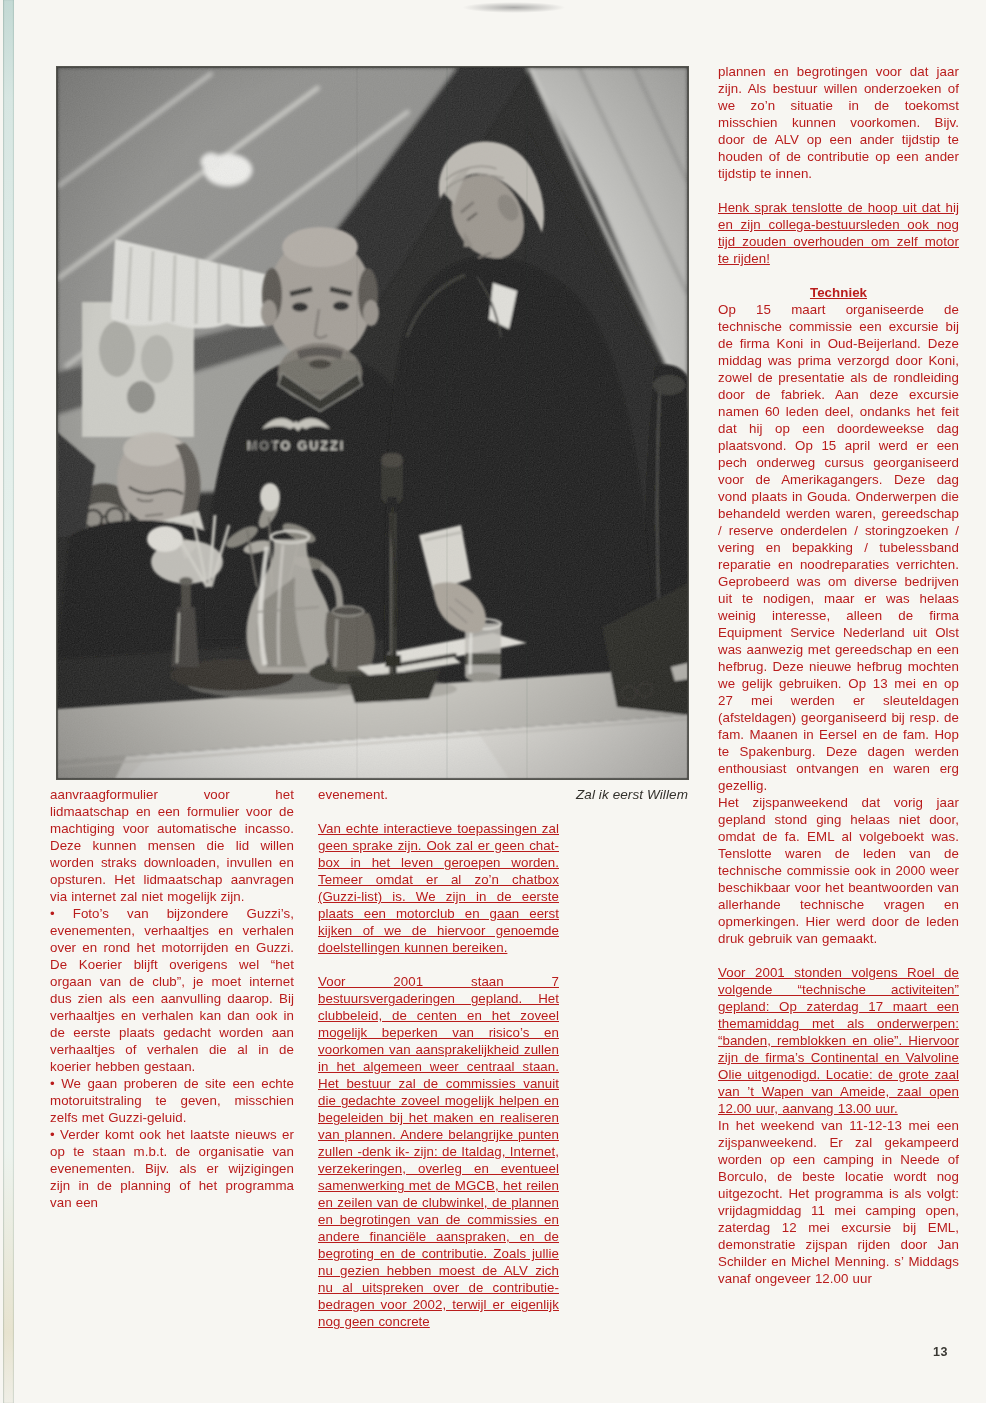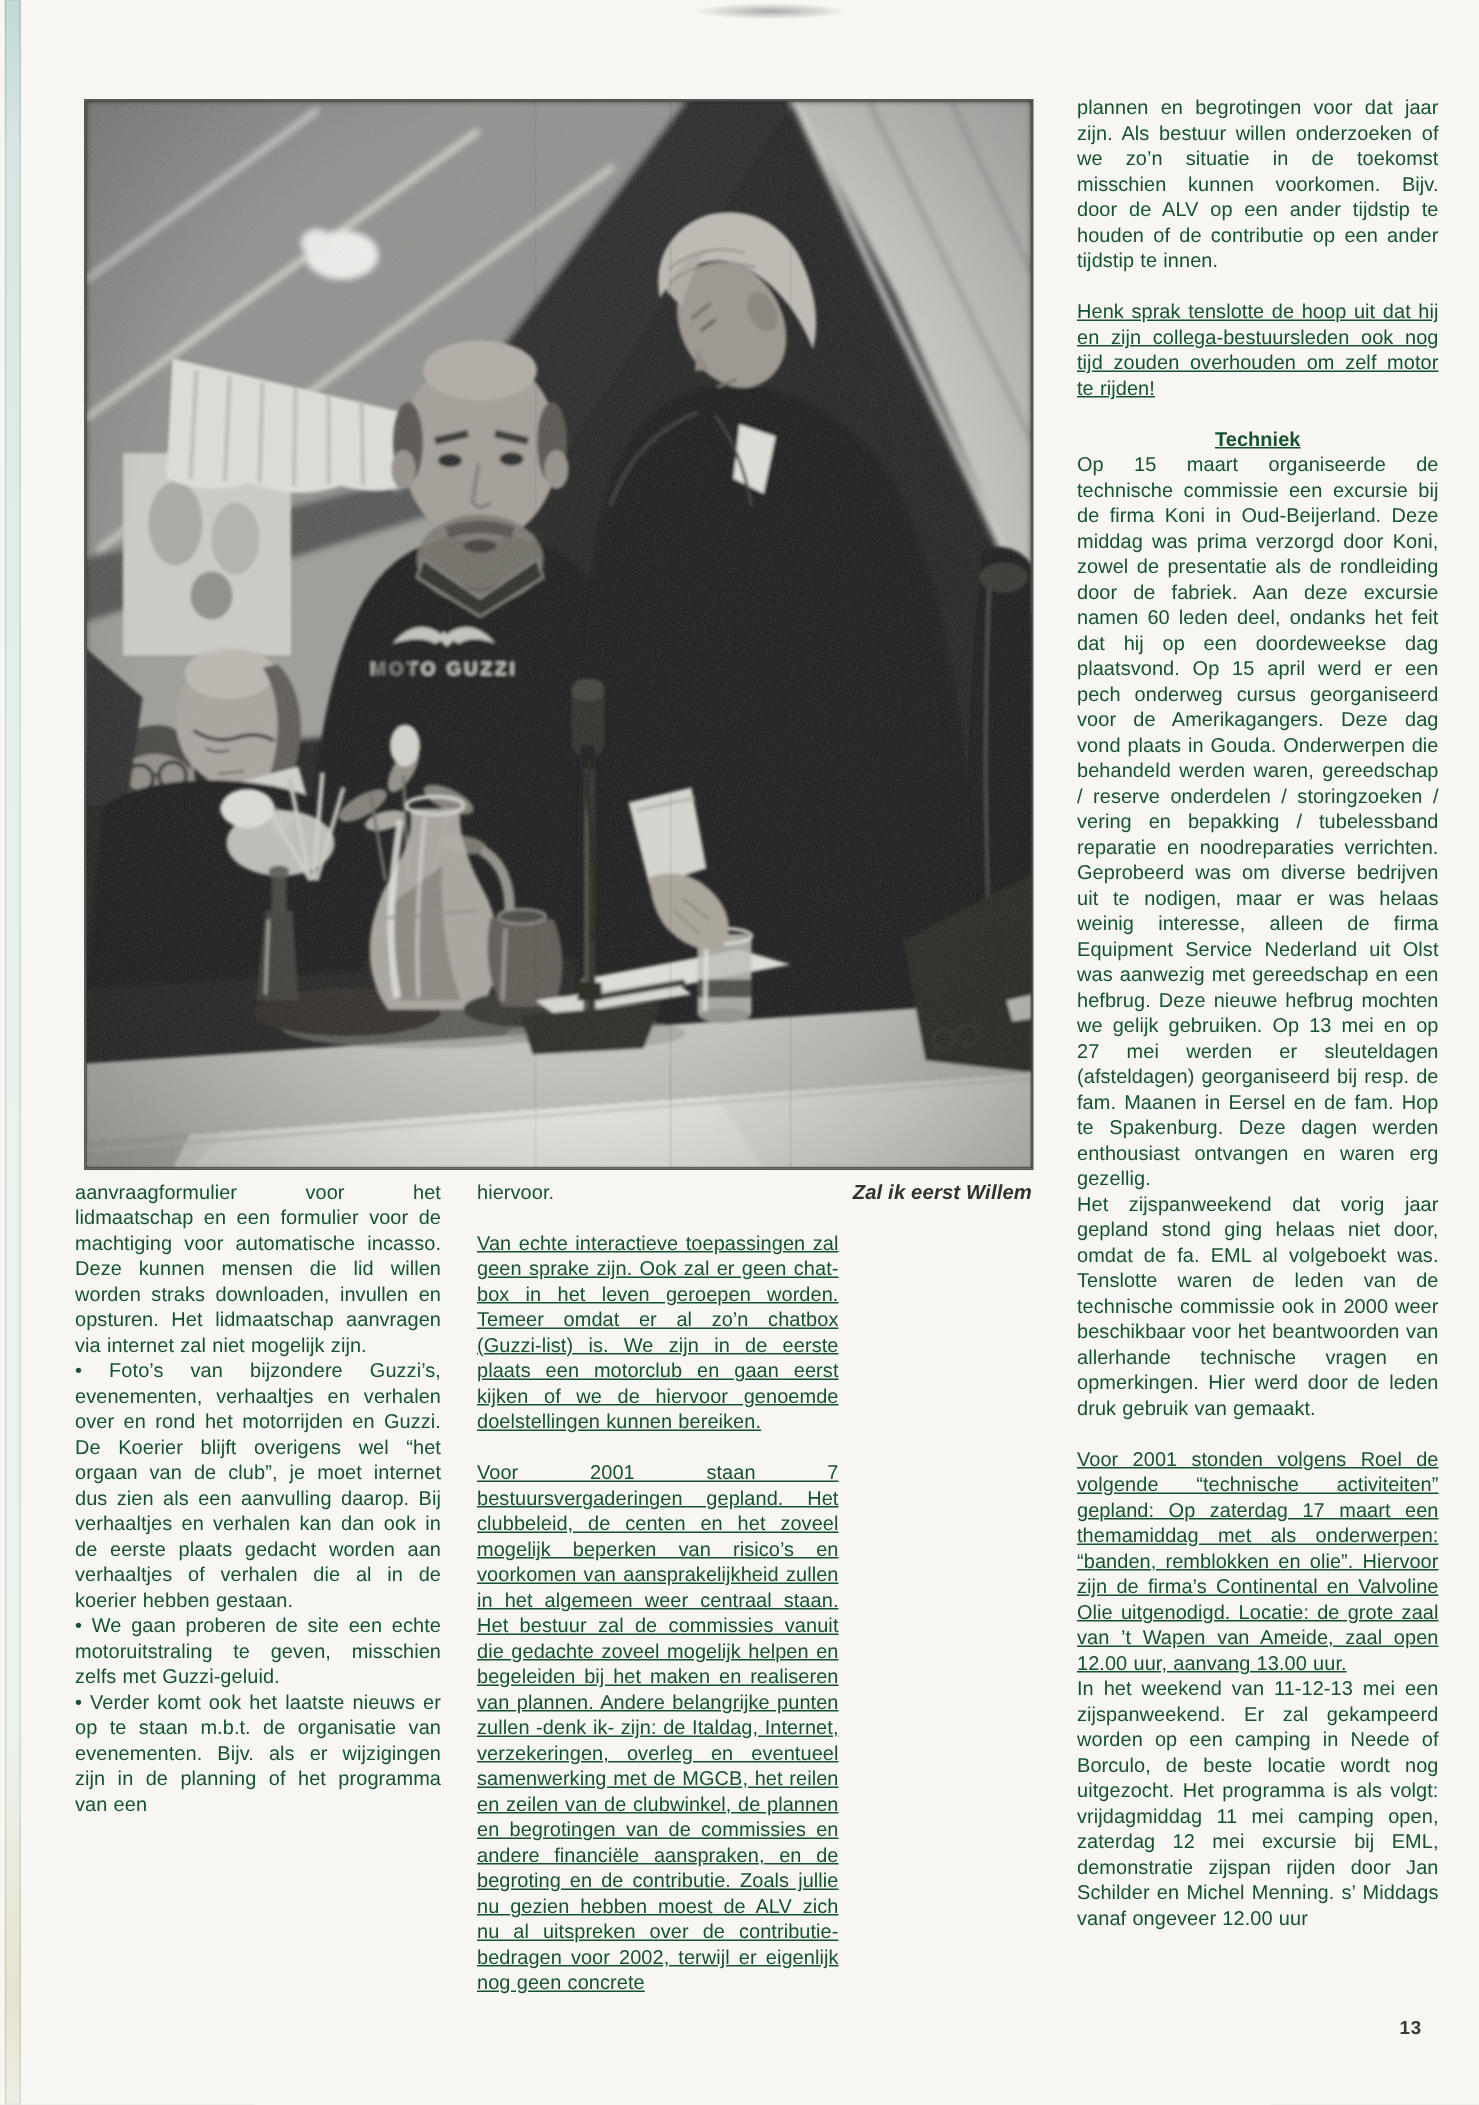--- a/index.html
+++ b/index.html
@@ -20,24 +20,24 @@
     background:radial-gradient(ellipse at center, rgba(110,110,110,.55) 0%, rgba(110,110,110,0) 70%);
   }
   .photo-frame{
     position:absolute; left:57px; top:67px; width:631px; height:712px;
     outline:1px solid #55554f;
     background:#181818;
   }
   .photo-frame svg{display:block;}
   .caption{
     position:absolute; top:787px; right:298px;
-    font-size:13.5px; font-weight:bold; font-style:italic; color:#33312c;
+    font-size:13.5px; font-weight:normal; font-style:italic; color:#33312c;
     letter-spacing:.1px;
   }
-  .col{position:absolute; color:#14532d;}
+  .col{position:absolute; color:#b91c1c;}
   .col-left{left:50px;  top:786px; width:244px;}
   .col-middle{left:318px; top:786px; width:241px;}
   .col-right{left:718px; top:63px;  width:241px;}
   .col p.para{
     margin:0; font-size:13.3px; line-height:17px;
     text-align:justify; letter-spacing:.05px; word-spacing:.4px;
   }
   .col p.para.gap{margin-top:17px;text-decoration:underline;}
   .col p.para.heading{font-weight:bold; text-align:center;}
   .page-number{
@@ -286,21 +286,21 @@
 
   <div class="caption">Zal ik eerst Willem</div>
 
   <div class="col col-left">
       <p class="para">aanvraagformulier voor het lidmaatschap en een formulier voor de machtiging voor automatische incasso. Deze kunnen mensen die lid willen worden straks downloaden, invullen en opsturen. Het lidmaatschap aanvragen via internet zal niet mogelijk zijn.</p>
       <p class="para">• Foto’s van bijzondere Guzzi’s, evenementen, verhaaltjes en verhalen over en rond het motorrijden en Guzzi. De Koerier blijft overigens wel “het orgaan van de club”, je moet internet dus zien als een aanvulling daarop. Bij verhaaltjes en verhalen kan dan ook in de eerste plaats gedacht worden aan verhaaltjes of verhalen die al in de koerier hebben gestaan.</p>
       <p class="para">• We gaan proberen de site een echte motoruitstraling te geven, misschien zelfs met Guzzi-geluid.</p>
       <p class="para">• Verder komt ook het laatste nieuws er op te staan m.b.t. de organisatie van evenementen. Bijv. als er wijzigingen zijn in de planning of het programma van een</p>
     </div>
   <div class="col col-middle">
-      <p class="para">hiervoor.</p>
+      <p class="para">evenement.</p>
       <p class="para gap">Van echte interactieve toepassingen zal geen sprake zijn. Ook zal er geen chat-box in het leven geroepen worden. Temeer omdat er al zo’n chatbox (Guzzi-list) is. We zijn in de eerste plaats een motorclub en gaan eerst kijken of we de hiervoor genoemde doelstellingen kunnen bereiken.</p>
       <p class="para gap">Voor 2001 staan 7 bestuursvergaderingen gepland. Het clubbeleid, de centen en het zoveel mogelijk beperken van risico’s en voorkomen van aansprakelijkheid zullen in het algemeen weer centraal staan. Het bestuur zal de commissies vanuit die gedachte zoveel mogelijk helpen en begeleiden bij het maken en realiseren van plannen. Andere belangrijke punten zullen -denk ik- zijn: de Italdag, Internet, verzekeringen, overleg en eventueel samenwerking met de MGCB, het reilen en zeilen van de clubwinkel, de plannen en begrotingen van de commissies en andere financiële aanspraken, en de begroting en de contributie. Zoals jullie nu gezien hebben moest de ALV zich nu al uitspreken over de contributie-bedragen voor 2002, terwijl er eigenlijk nog geen concrete</p>
     </div>
   <div class="col col-right">
       <p class="para">plannen en begrotingen voor dat jaar zijn. Als bestuur willen onderzoeken of we zo’n situatie in de toekomst misschien kunnen voorkomen. Bijv. door de ALV op een ander tijdstip te houden of de contributie op een ander tijdstip te innen.</p>
       <p class="para gap">Henk sprak tenslotte de hoop uit dat hij en zijn collega-bestuursleden ook nog tijd zouden overhouden om zelf motor te rijden!</p>
       <p class="para heading gap">Techniek</p>
       <p class="para">Op 15 maart organiseerde de technische commissie een excursie bij de firma Koni in Oud-Beijerland. Deze middag was prima verzorgd door Koni, zowel de presentatie als de rondleiding door de fabriek. Aan deze excursie namen 60 leden deel, ondanks het feit dat hij op een doordeweekse dag plaatsvond. Op 15 april werd er een pech onderweg cursus georganiseerd voor de Amerikagangers. Deze dag vond plaats in Gouda. Onderwerpen die behandeld werden waren, gereedschap / reserve onderdelen / storingzoeken / vering en bepakking / tubelessband reparatie en noodreparaties verrichten. Geprobeerd was om diverse bedrijven uit te nodigen, maar er was helaas weinig interesse, alleen de firma Equipment Service Nederland uit Olst was aanwezig met gereedschap en een hefbrug. Deze nieuwe hefbrug mochten we gelijk gebruiken. Op 13 mei en op 27 mei werden er sleuteldagen (afsteldagen) georganiseerd bij resp. de fam. Maanen in Eersel en de fam. Hop te Spakenburg. Deze dagen werden enthousiast ontvangen en waren erg gezellig.</p>
       <p class="para">Het zijspanweekend dat vorig jaar gepland stond ging helaas niet door, omdat de fa. EML al volgeboekt was. Tenslotte waren de leden van de technische commissie ook in 2000 weer beschikbaar voor het beantwoorden van allerhande technische vragen en opmerkingen. Hier werd door de leden druk gebruik van gemaakt.</p>
       <p class="para gap">Voor 2001 stonden volgens Roel de volgende “technische activiteiten” gepland: Op zaterdag 17 maart een themamiddag met als onderwerpen: “banden, remblokken en olie”. Hiervoor zijn de firma’s Continental en Valvoline Olie uitgenodigd. Locatie: de grote zaal van ’t Wapen van Ameide, zaal open 12.00 uur, aanvang 13.00 uur.</p>

